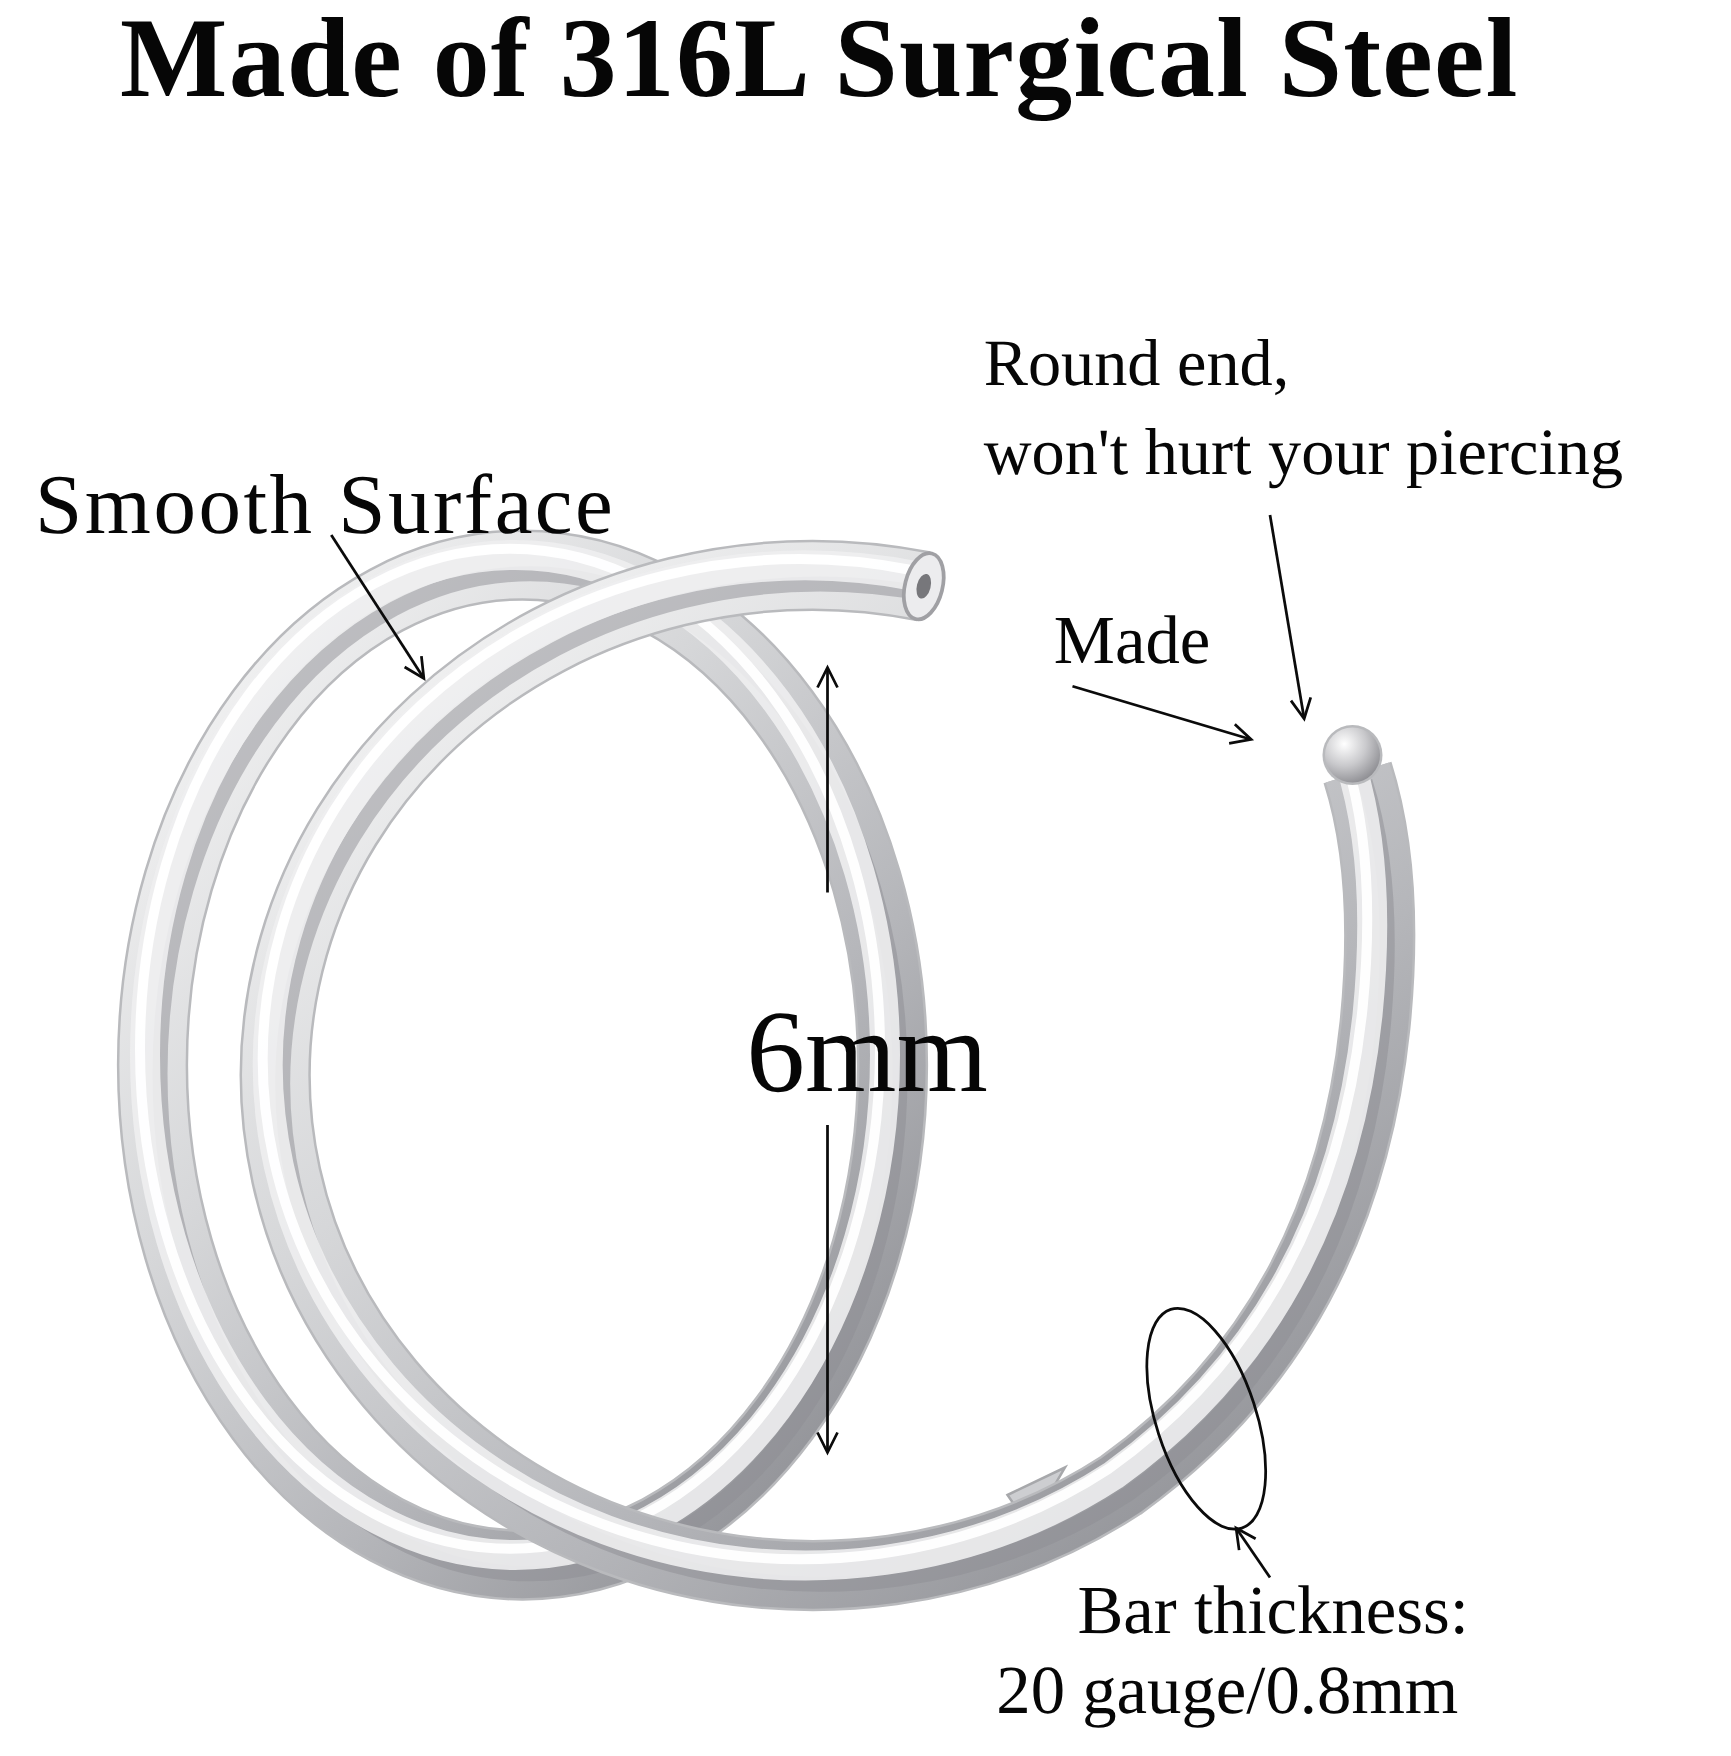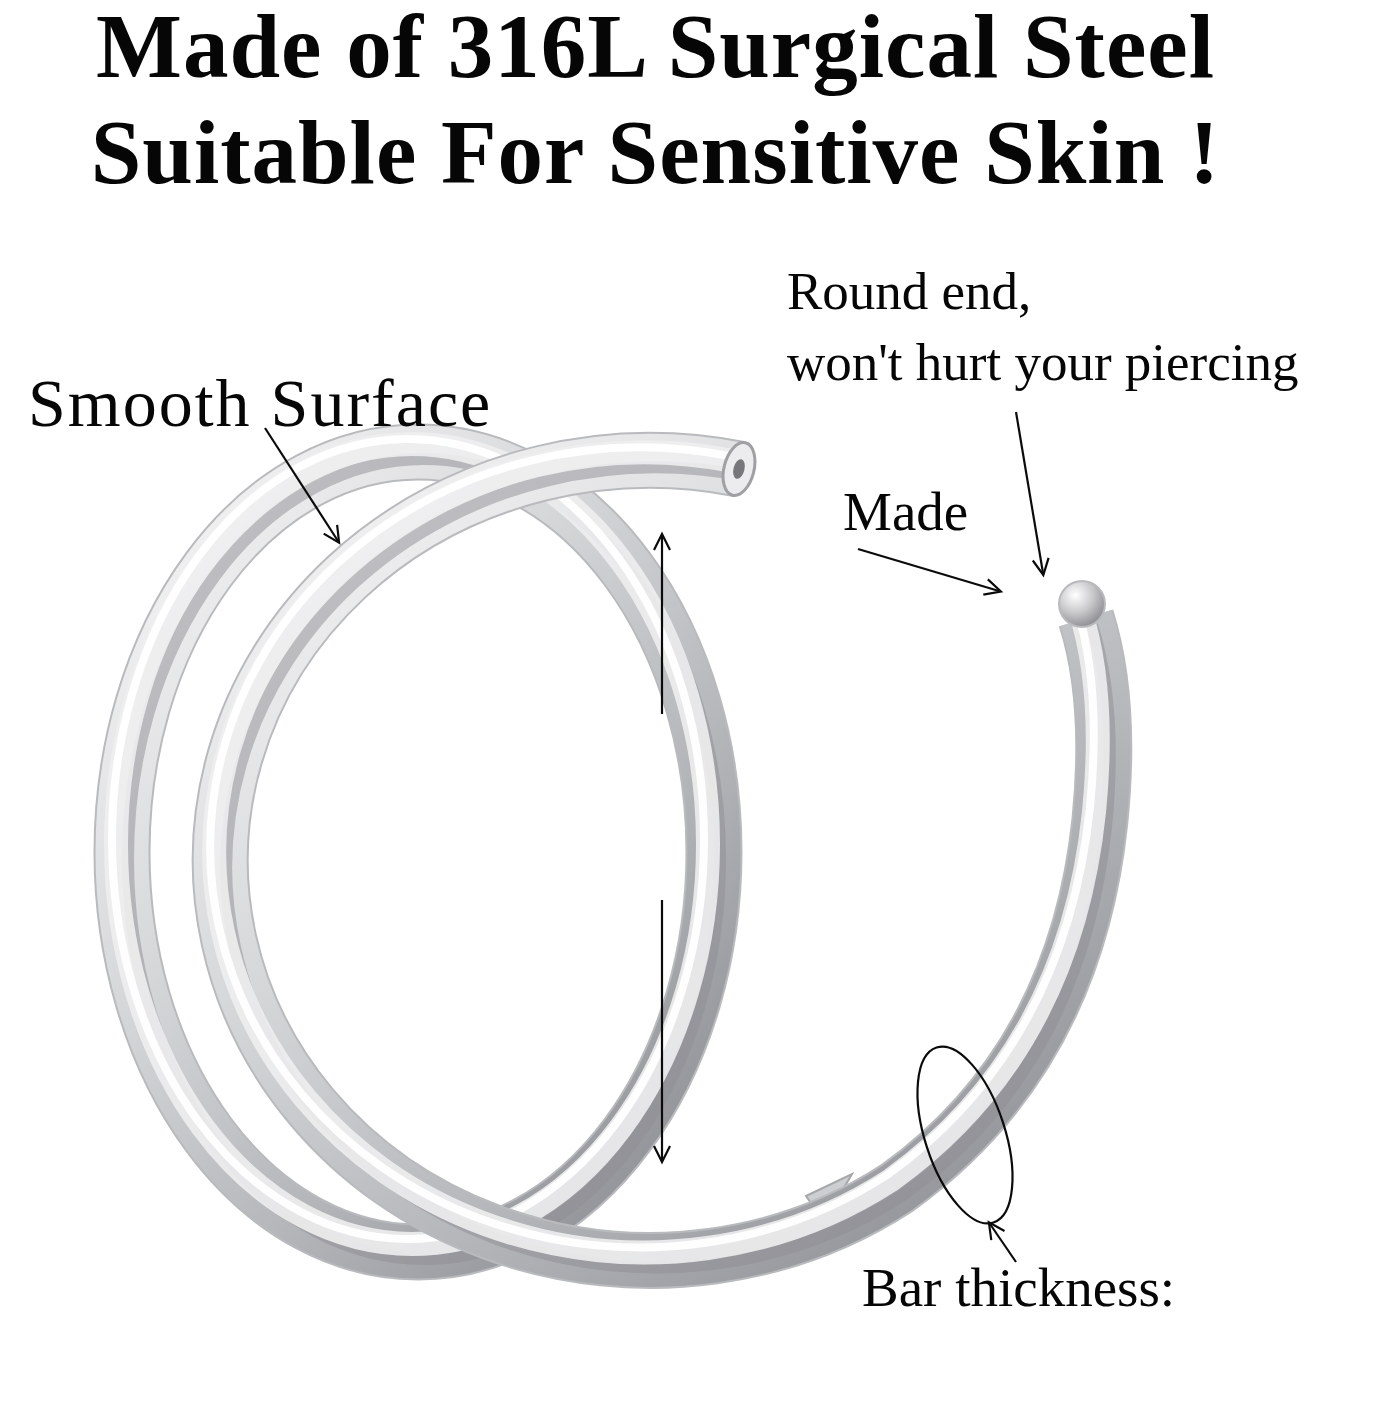--- a/index.html
+++ b/index.html
@@ -82,30 +82,31 @@
     <line x1="1016" y1="412" x2="1043" y2="573" stroke="#0b0b0b" stroke-width="2.2" marker-end="url(#ah)"></line>
     <line x1="858" y1="549" x2="999" y2="591" stroke="#0b0b0b" stroke-width="2.2" marker-end="url(#ah)"></line>
     <line x1="662" y1="714" x2="662" y2="536" stroke="#0b0b0b" stroke-width="2.2" marker-end="url(#ah)"></line>
     <line x1="662" y1="900" x2="662" y2="1160" stroke="#0b0b0b" stroke-width="2.2" marker-end="url(#ah)"></line>
     <ellipse cx="965" cy="1135" rx="40" ry="92" transform="rotate(-18 965 1135)" fill="none" stroke="#0b0b0b" stroke-width="2.2"></ellipse>
     <line x1="1016" y1="1262" x2="990" y2="1224" stroke="#0b0b0b" stroke-width="2.2" marker-end="url(#ah)"></line>
   </svg>
 
   <div class="title">
     <div>Made of 316L Surgical Steel</div>
-    <div>Suitable For Sensitive Skin !</div>
   </div>
 
   <div class="lbl lbl-smooth">Smooth Surface</div>
 
   <div class="lbl lbl-roundend">
     <div>Round end,</div>
     <div>won't hurt your piercing</div>
   </div>
 
   <div class="lbl lbl-open">Made</div>
 
 
+  <div class="lbl lbl-innerval">6mm</div>
 
   <div class="lbl lbl-barlab">Bar thickness:</div>
 
+  <div class="lbl lbl-barval">20 gauge/0.8mm</div>
 
 </div>
 
 </body></html>

